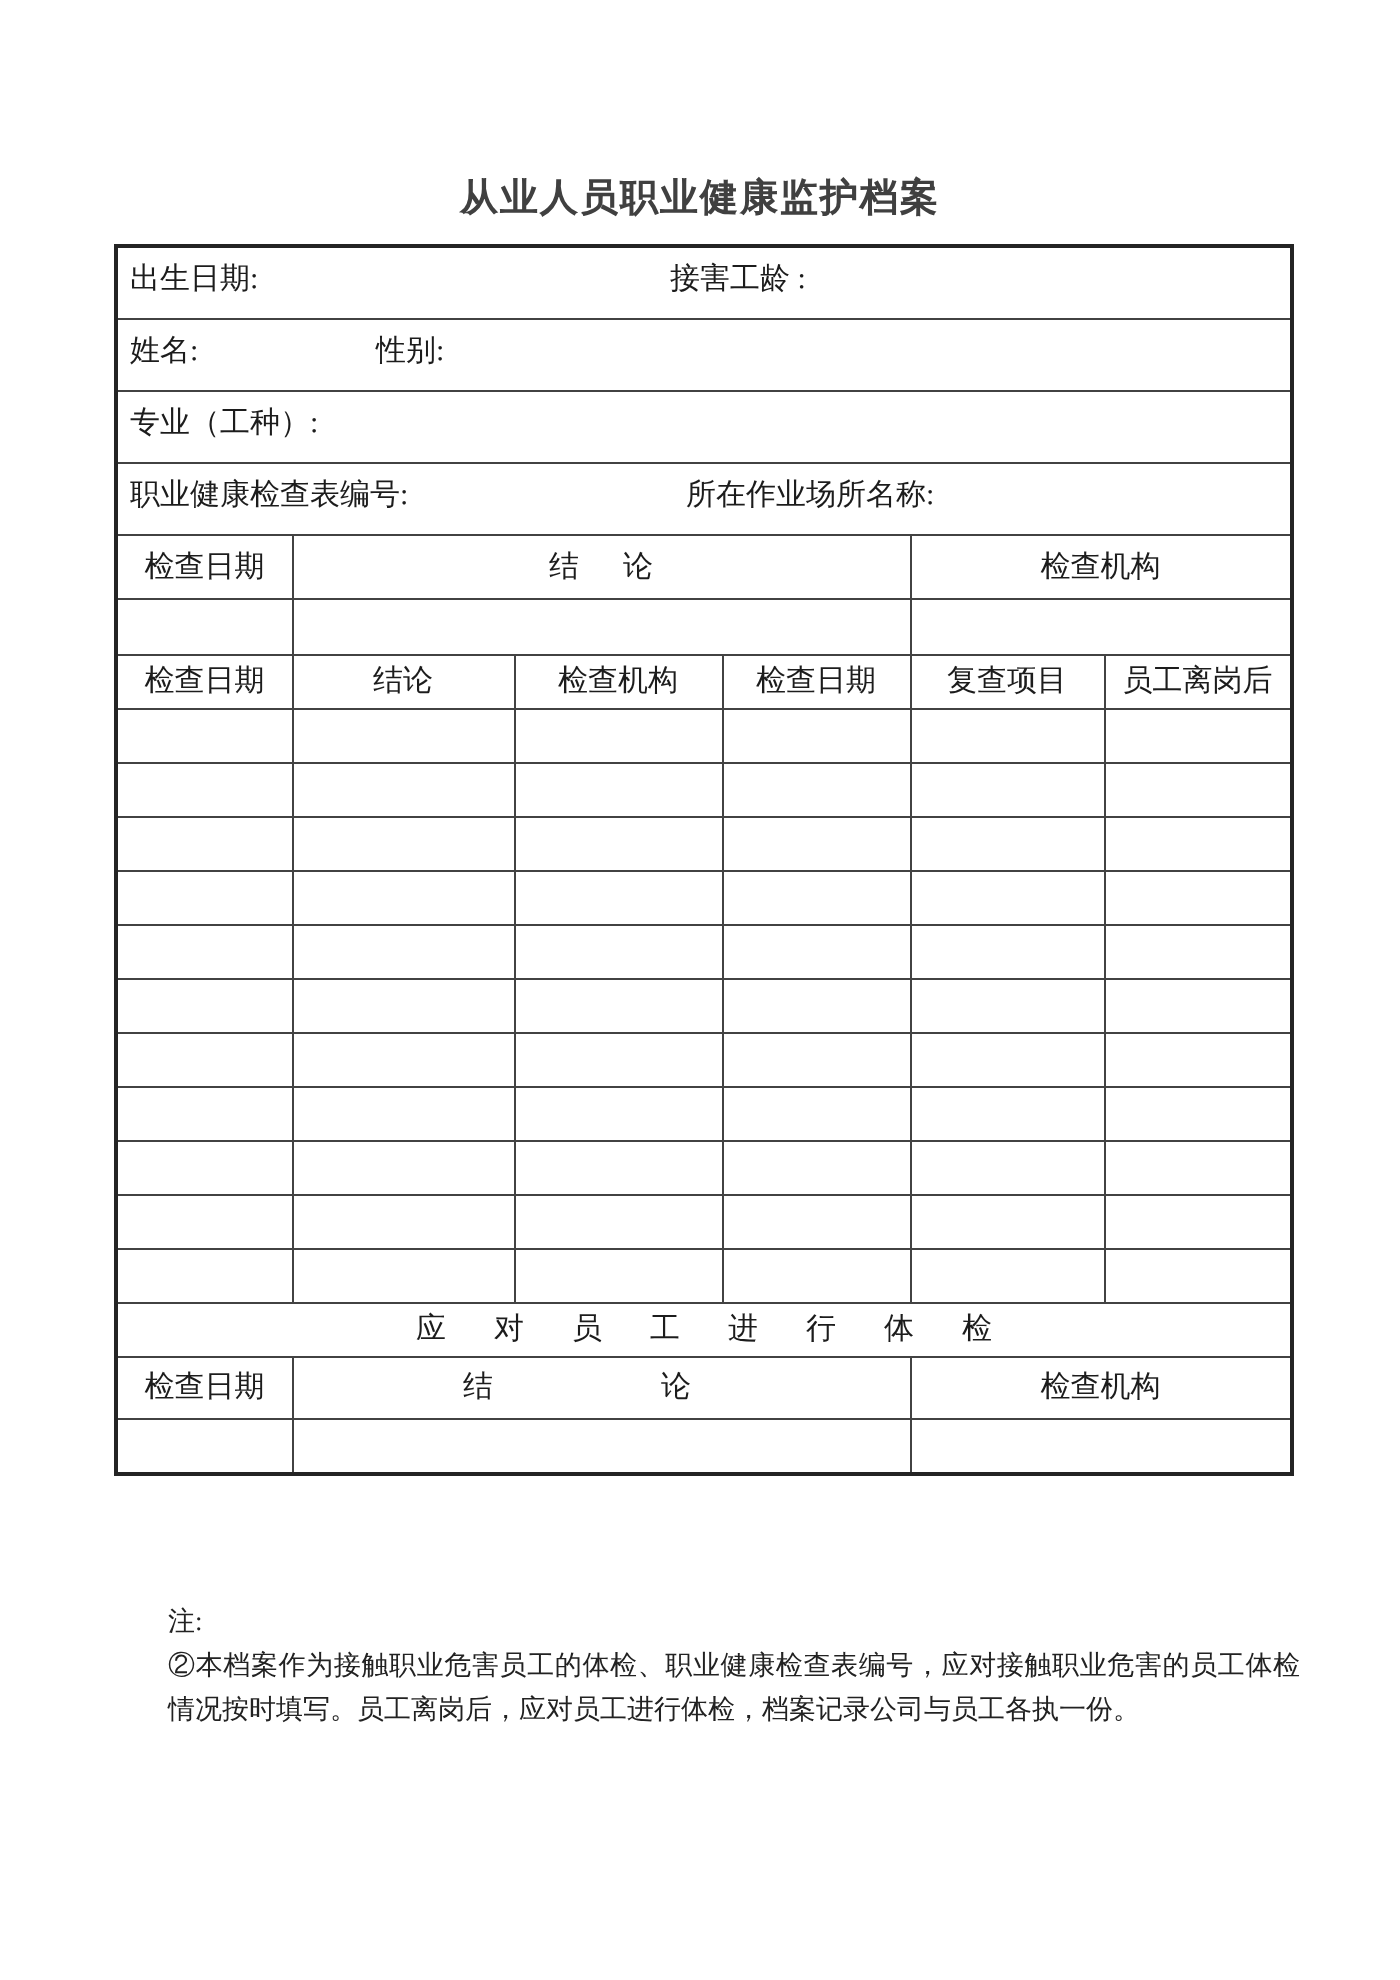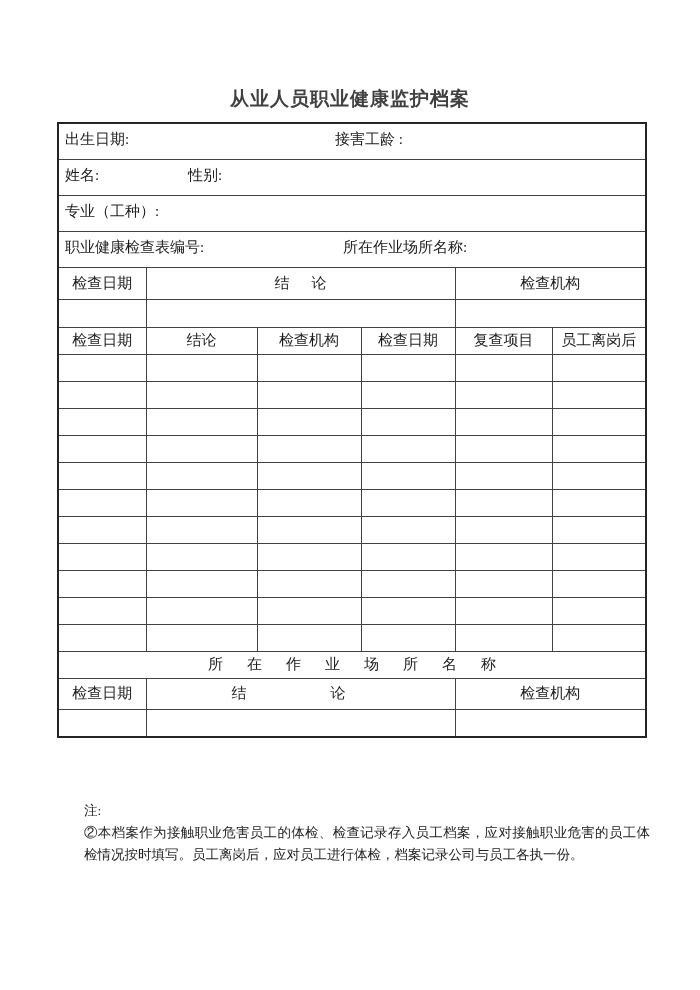--- a/index.html
+++ b/index.html
@@ -235,36 +235,36 @@
         </tr>
         <tr class="r27">
           <td class="blank"></td>
           <td class="blank"></td>
           <td class="blank"></td>
           <td class="blank"></td>
           <td class="blank"></td>
           <td class="blank"></td>
         </tr>
         <tr class="r27">
-        <td class="section-center" colspan="6">所在作业场所名称</td>
+        <td class="section-center" colspan="6">应对员工进行体检</td>
       </tr>
 
       <tr class="r31">
         <td class="hcell">检查日期</td>
         <td class="hcell-sp84" colspan="3">结论</td>
         <td class="hcell" colspan="2">检查机构</td>
       </tr>
 
       <tr class="r28">
         <td class="blank"></td>
         <td class="blank" colspan="3"></td>
         <td class="blank" colspan="2"></td>
       </tr>
 
     </tbody>
   </table>
 
   <div class="notes">
     <div class="note-line">注:</div>
-    <div class="note-line">②本档案作为接触职业危害员工的体检、检查记录存入员工档案，应对接触职业危害的员工体检情况按时填写。员工离岗后，应对员工进行体检，档案记录公司与员工各执一份。</div>
+    <div class="note-line">②本档案作为接触职业危害员工的体检、职业健康检查表编号，应对接触职业危害的员工体检情况按时填写。员工离岗后，应对员工进行体检，档案记录公司与员工各执一份。</div>
   </div>
 
 </div>
 
 </body></html>

